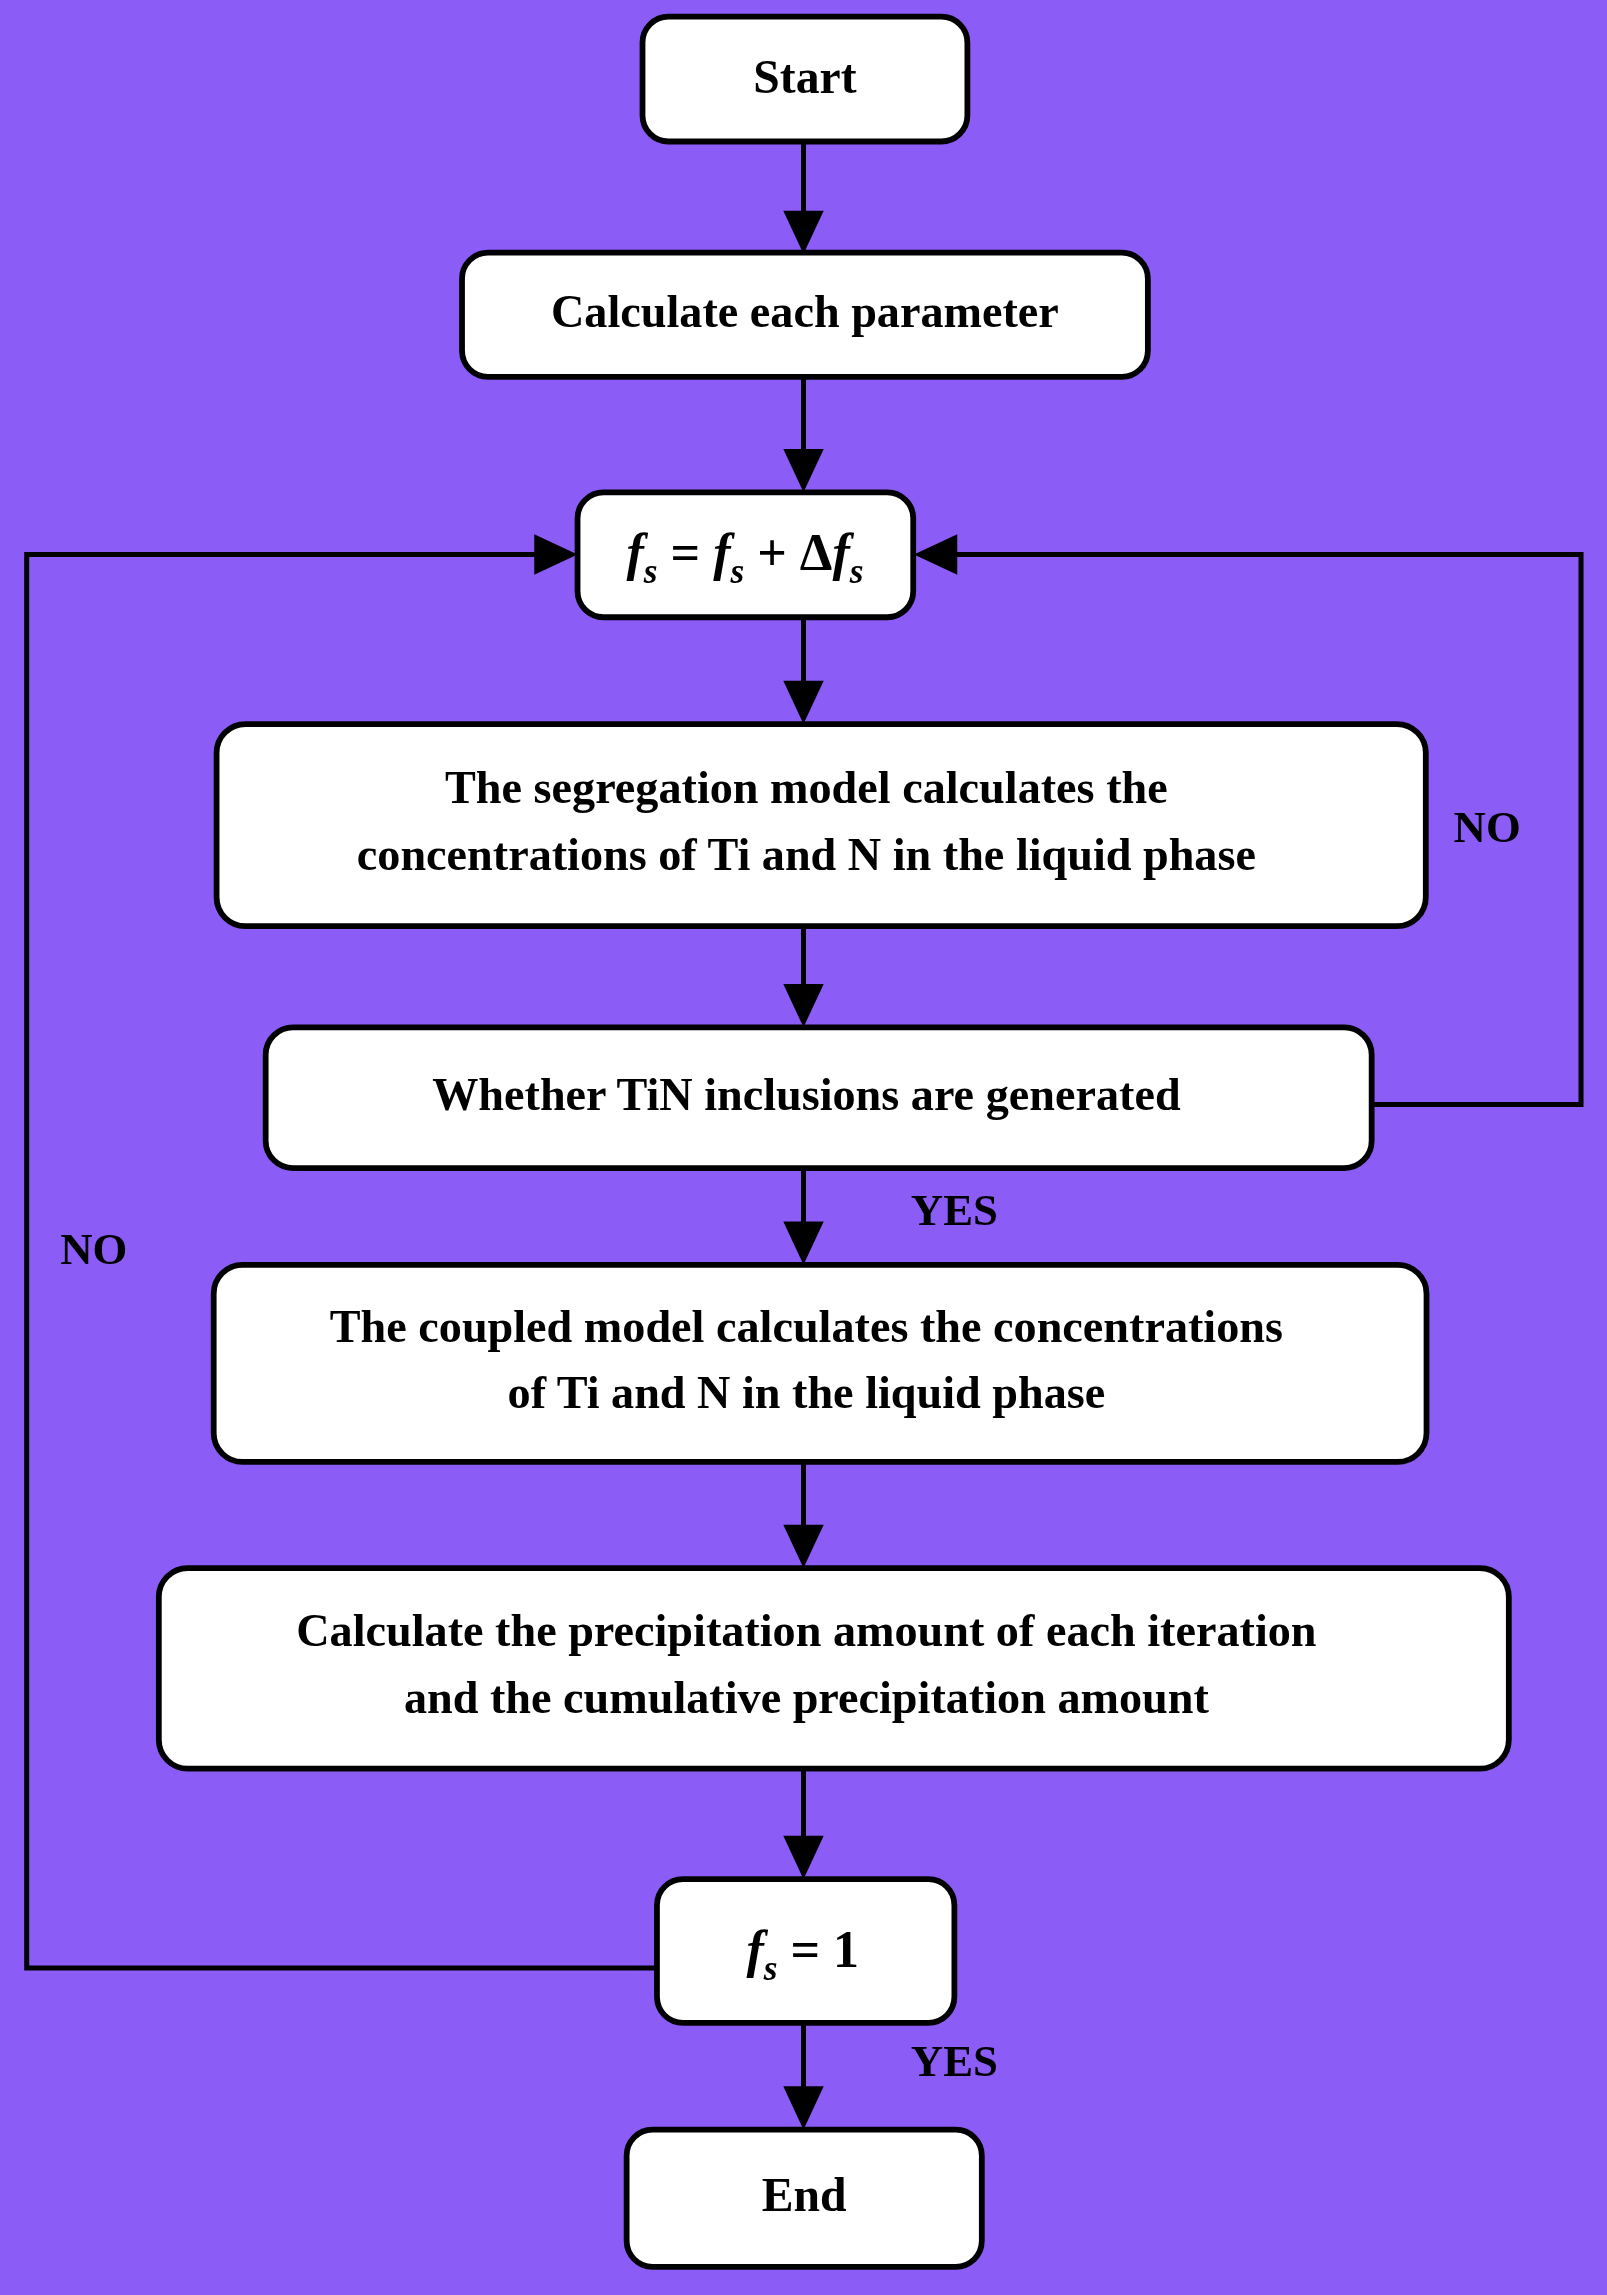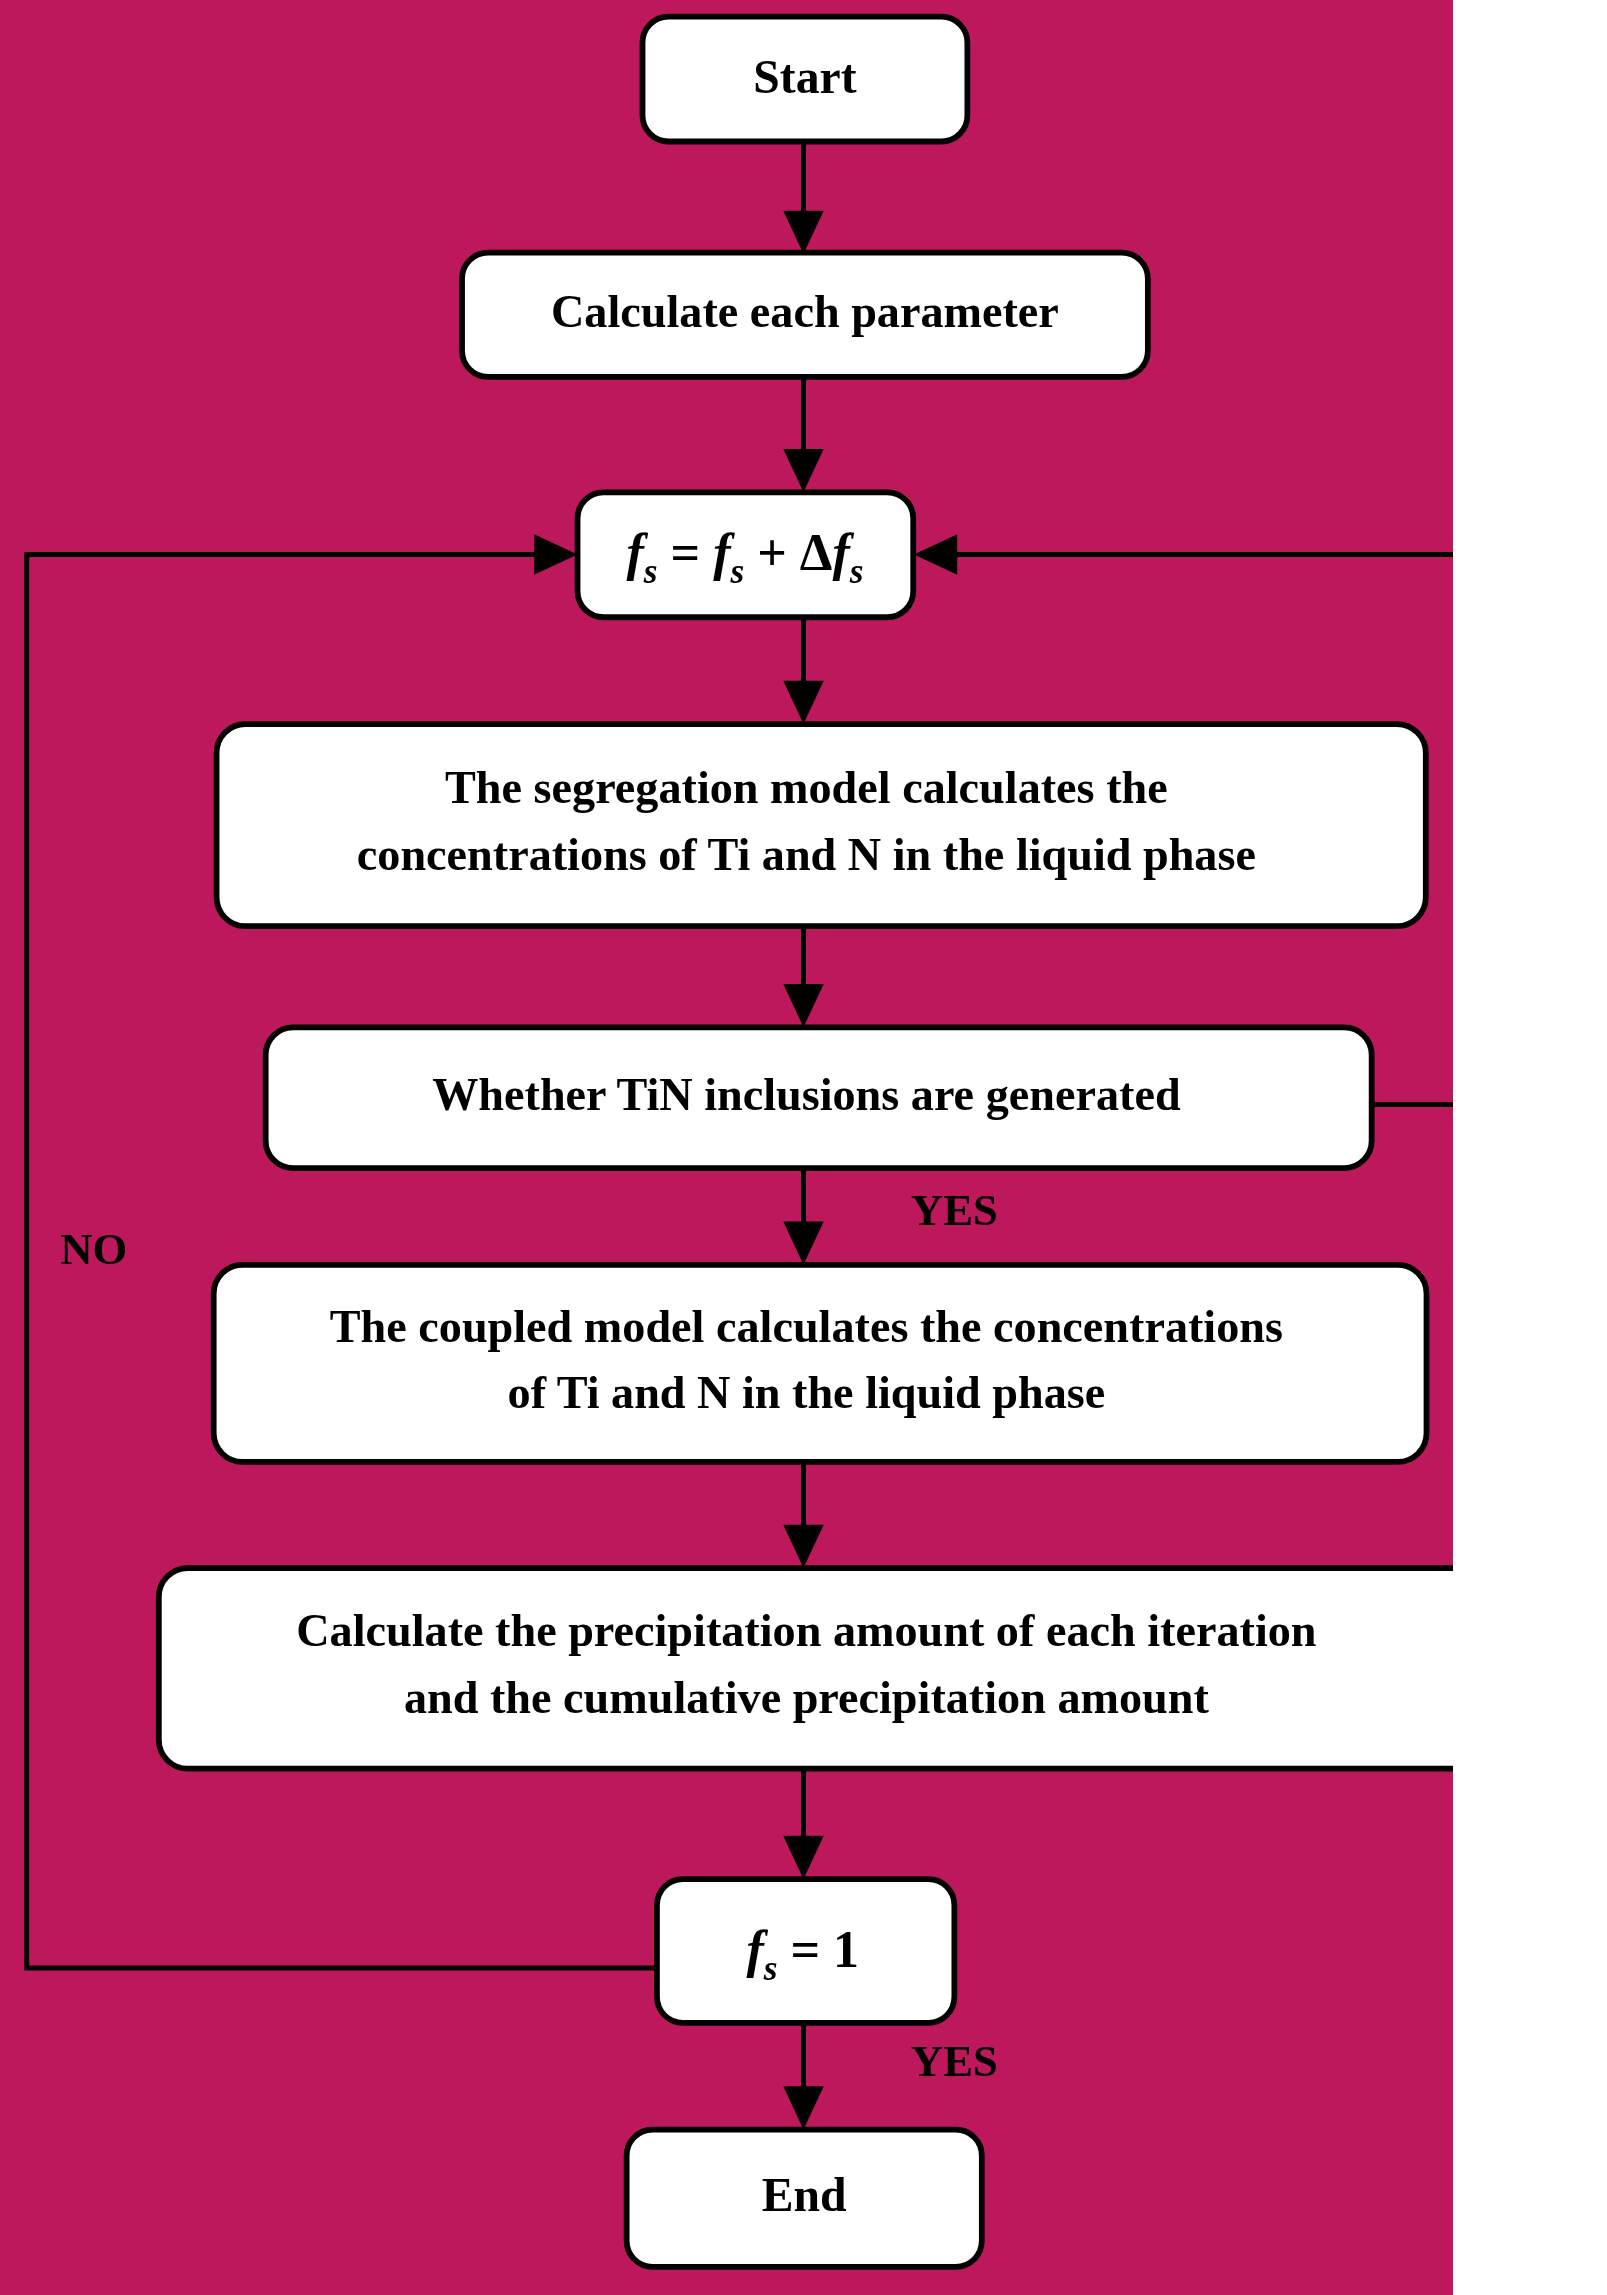--- a/index.html
+++ b/index.html
@@ -3,23 +3,23 @@
 <meta charset="utf-8">
 <title>TiN Precipitation Model Flowchart</title>
 <style>
   html, body {
     margin: 0;
     padding: 0;
     background: #ffffff;
   }
   #chart-root {
     position: relative;
-    width: 1453px;
+    width: 1607px;
     height: 2295px;
-    background: #be185d;
+    background: #8b5cf6;
     overflow: hidden;
   }
   svg#flow {
     display: block;
     width: 1607px;
     height: 2295px;
   }
   .node-box {
     fill: #ffffff;
     stroke: #000000;

